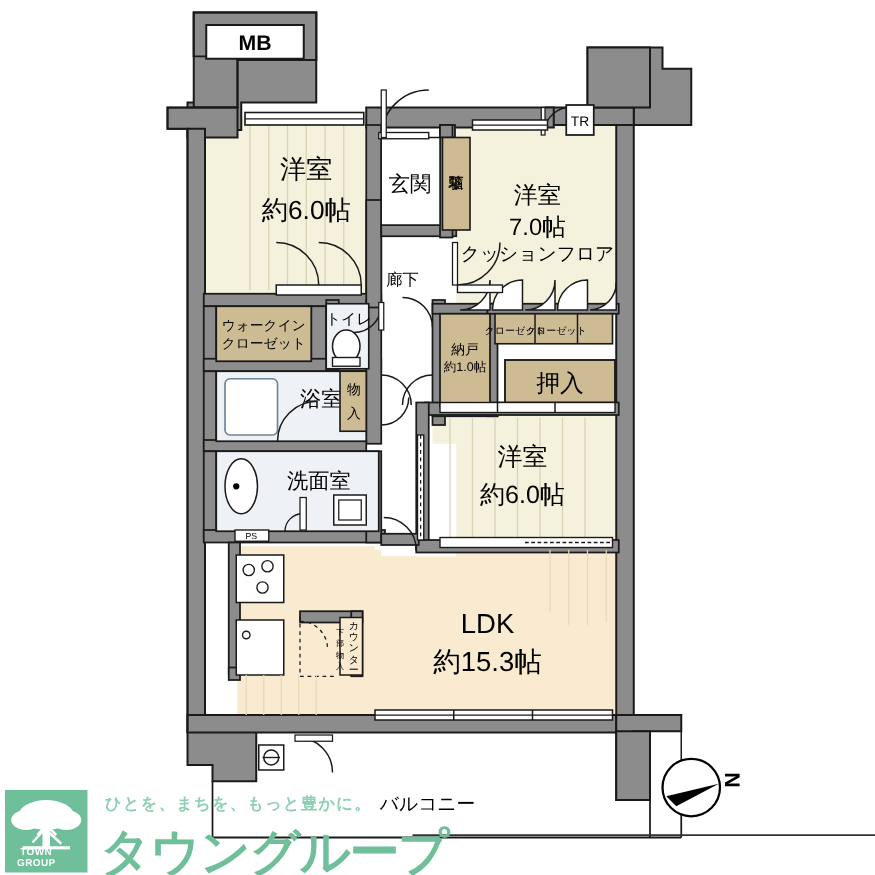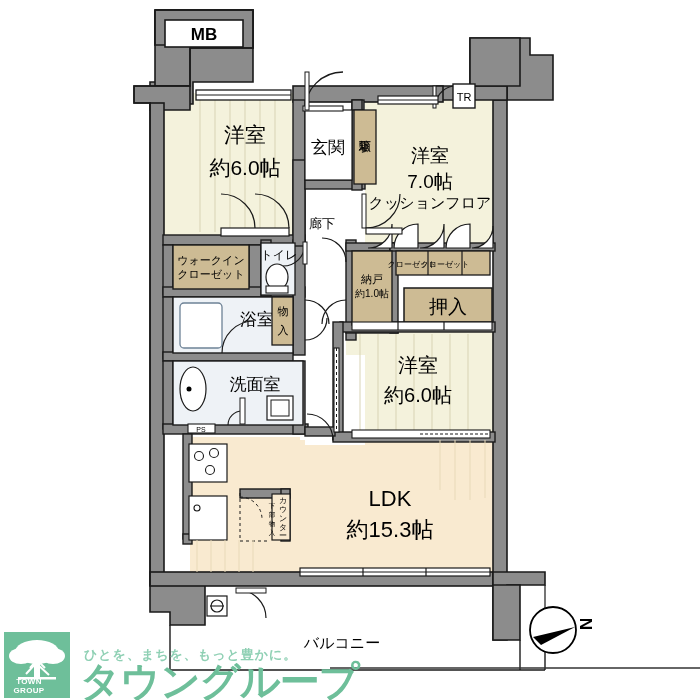--- a/index.html
+++ b/index.html
@@ -3,21 +3,21 @@
 <meta charset="utf-8">
 <style>
   html,body{margin:0;padding:0;background:#ffffff;}
   body{width:700px;height:700px;position:relative;overflow:hidden;
        font-family:"Liberation Sans","DejaVu Sans",sans-serif;}
   #plan{position:absolute;left:0;top:0;width:700px;height:700px;}
   .logo-wrap{position:absolute;left:0;top:630px;width:340px;height:70px;}
   .logo-box{position:absolute;left:4px;top:2px;width:66px;height:66px;background:#6ebf9a;}
   .logo-txt{position:absolute;left:4px;bottom:5px;width:50px;text-align:center;
             font-size:8px;font-weight:bold;color:#ffffff;letter-spacing:.3px;}
-  .tag-small{position:absolute;left:84px;top:16px;font-size:13px;color:#8fd0b4;
+  .tag-small{position:absolute;left:84px;top:4px;font-size:13px;color:#8fd0b4;
              letter-spacing:1px;white-space:nowrap;font-weight:bold;}
   .tag-big{position:absolute;left:80px;top:24px;font-size:40px;color:#6ebf9a;
            font-weight:bold;letter-spacing:-1px;white-space:nowrap;}
 </style>
 </head>
 <body>
 
 <svg id="plan" viewBox="0 0 700 700" width="700" height="700" xmlns="http://www.w3.org/2000/svg">
 
   <g>

